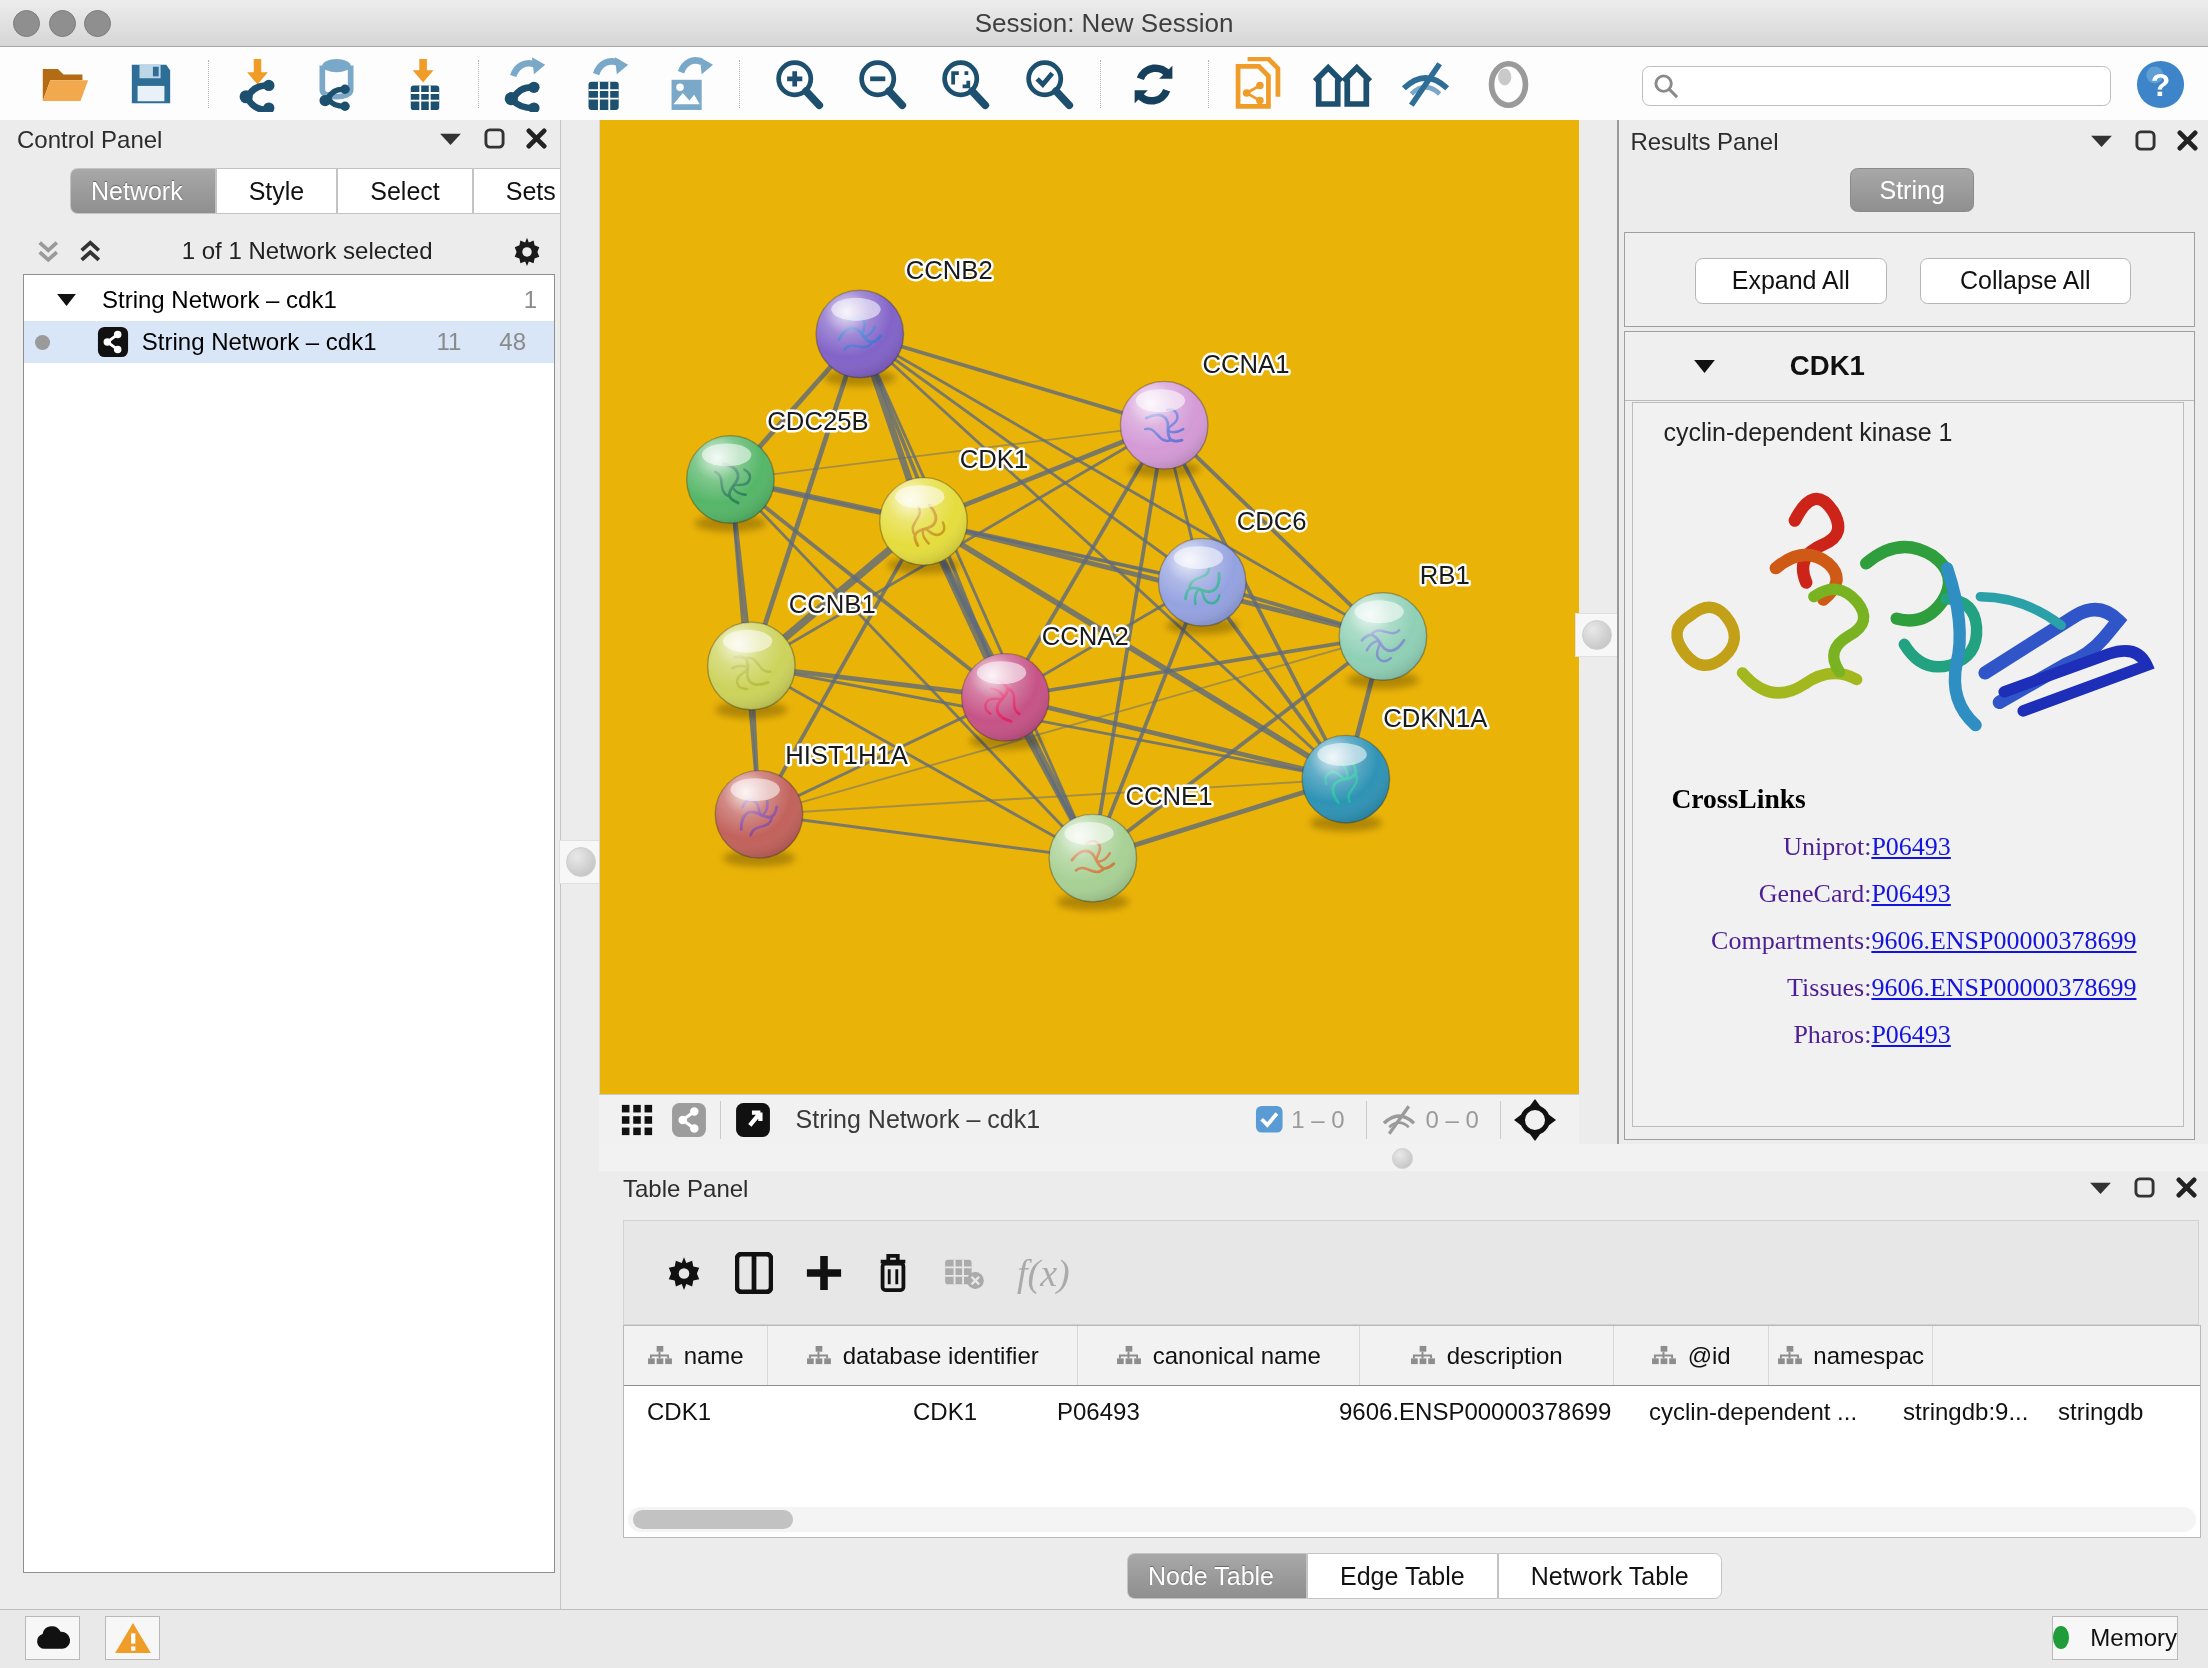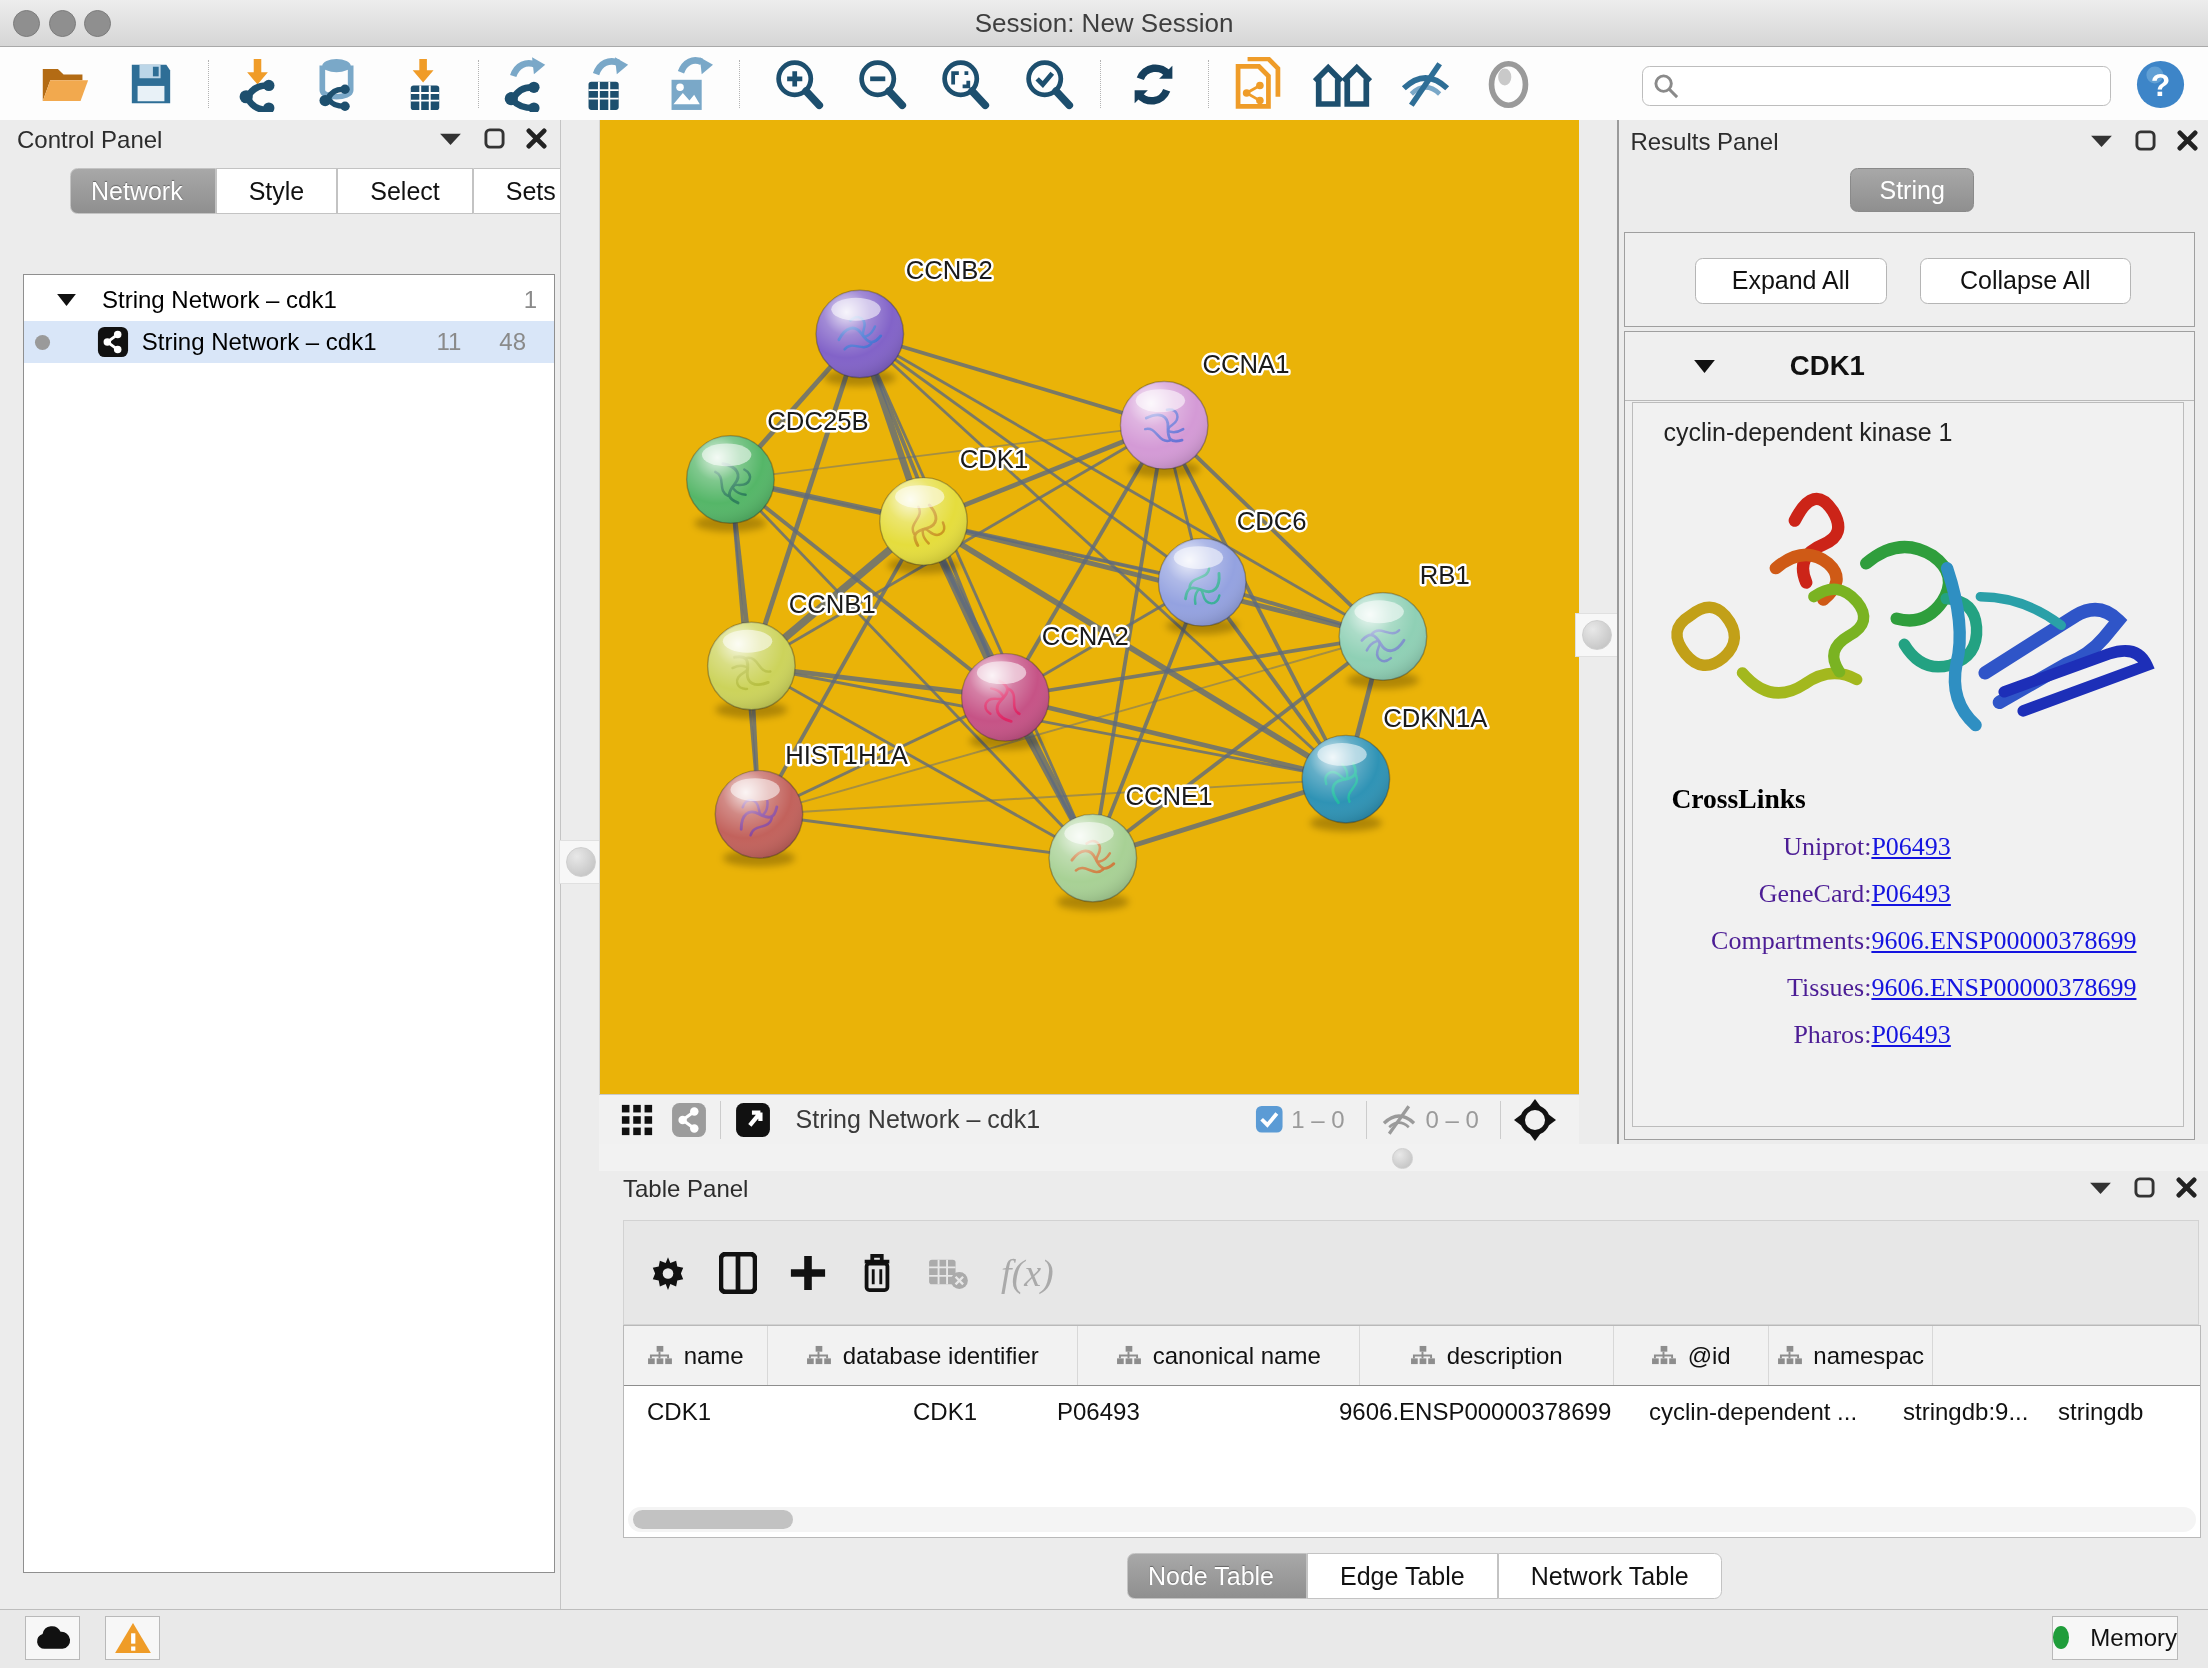--- a/index.html
+++ b/index.html
@@ -70,21 +70,21 @@
   #prot-desc{position:absolute;left:30px;top:15px;font-size:25px;color:#222;}
   #crosslinks{position:absolute;left:38px;top:380px;font-family:"Liberation Serif",serif;}
   #crosslinks .head{font-size:27.6px;font-weight:bold;color:#000;}
   .cl-row{display:flex;margin-top:17px;font-size:26px;}
   .cl-row .lab{width:200px;color:#4c1d95;text-align:right;}
   .cl-row a{color:#1414e0;text-decoration:underline;}
   
   #table-panel{left:599px;top:1171px;width:1609px;height:438px;background:#ececec;}
   #tp-header{left:24px;top:3.8px;}
   #tp-toolbar{position:absolute;left:24px;top:49px;width:1576px;height:105px;background:#e7e7e7;border:1px solid #d2d2d2;
-      display:flex;align-items:center;gap:32px;padding-left:25px;box-sizing:border-box;}
+      display:flex;align-items:center;gap:32px;padding-left:41px;box-sizing:border-box;}
   #tp-table{position:absolute;left:24px;top:154px;width:1576px;height:211px;background:#fff;border:1px solid #b9b9b9;}
   #tp-headrow{position:absolute;left:0;top:0;height:59px;width:100%;background:#f2f2f2;border-bottom:1.9px solid #8d8d8d;display:flex;}
   .th{display:flex;align-items:center;justify-content:center;gap:11.4px;font-size:24px;color:#111;
       border-right:1px solid #d8d8d8;box-sizing:border-box;overflow:hidden;white-space:nowrap;}
   #tp-datarow{position:absolute;left:0;top:61px;height:49px;width:100%;display:flex;}
   .td{font-size:24px;color:#111;padding-left:23px;box-sizing:border-box;display:flex;align-items:center;
       overflow:hidden;white-space:nowrap;}
   #hscroll{position:absolute;left:3.8px;top:181px;width:1568px;height:25px;background:#f4f4f4;border-radius:12.4px;}
   #hscroll .thumb{position:absolute;left:5.7px;top:2.9px;width:160px;height:19px;background:#c2c2c2;border-radius:9.5px;}
   #tp-tabs{position:absolute;left:528px;top:382px;}
@@ -328,20 +328,39 @@
             <path d="M3 3 L19 19 M19 3 L3 19" stroke="#222" stroke-width="5" stroke-linecap="round"></path>
           </svg>
         </span>
     </div>
     <div class="abs tabbar" style="left:70px;top:48px" id="cp-tabs">
         <div class="tab first sel">Network</div>
         <div class="tab">Style</div>
         <div class="tab">Select</div>
         <div class="tab last">Sets</div>
       </div>
+    <div id="cp-selbar">
+      <span style="margin-left:11.4px">
+          <svg width="28.5" height="28.5" viewBox="0 0 30 30">
+            <path d="M6 6 l9 8 9 -8 M6 16 l9 8 9 -8" fill="none" stroke="#9a9a9a" stroke-width="4"></path>
+          </svg>
+        </span>
+      <span style="margin-left:13.3px">
+          <svg width="28.5" height="28.5" viewBox="0 0 30 30">
+            <path d="M6 14 l9 -8 9 8 M6 24 l9 -8 9 8" fill="none" stroke="#333" stroke-width="4"></path>
+          </svg>
+        </span>
+      <span class="txt">1 of 1 Network selected</span>
+      <span style="margin-right:9.5px">
+          <svg width="34" height="34" viewBox="0 0 36 36">
+        <path d="M18 4 l2 5 5-2 1 5 5 2 -2 5 2 5 -5 2 -1 5 -5 -2 -2 5 -2 -5 -5 2 -1 -5 -5 -2 2 -5 -2 -5 5 -2 1 -5 5 2 Z" fill="#1a1a1a"></path>
+        <circle cx="18" cy="19" r="5" fill="#ececec"></circle>
+          </svg>
+        </span>
+    </div>
     <div id="cp-tree-box">
       <div class="treerow" id="row-collection">
         <span style="margin-left:32px">
             <svg width="21" height="15" viewBox="0 0 22 16">
               <path d="M1 2 h20 l-10 13 Z" fill="#111"></path>
             </svg>
           </span>
         <span style="margin-left:25px;flex:1">String Network – cdk1</span>
         <span class="cnt" style="margin-right:17px">1</span>
       </div>

